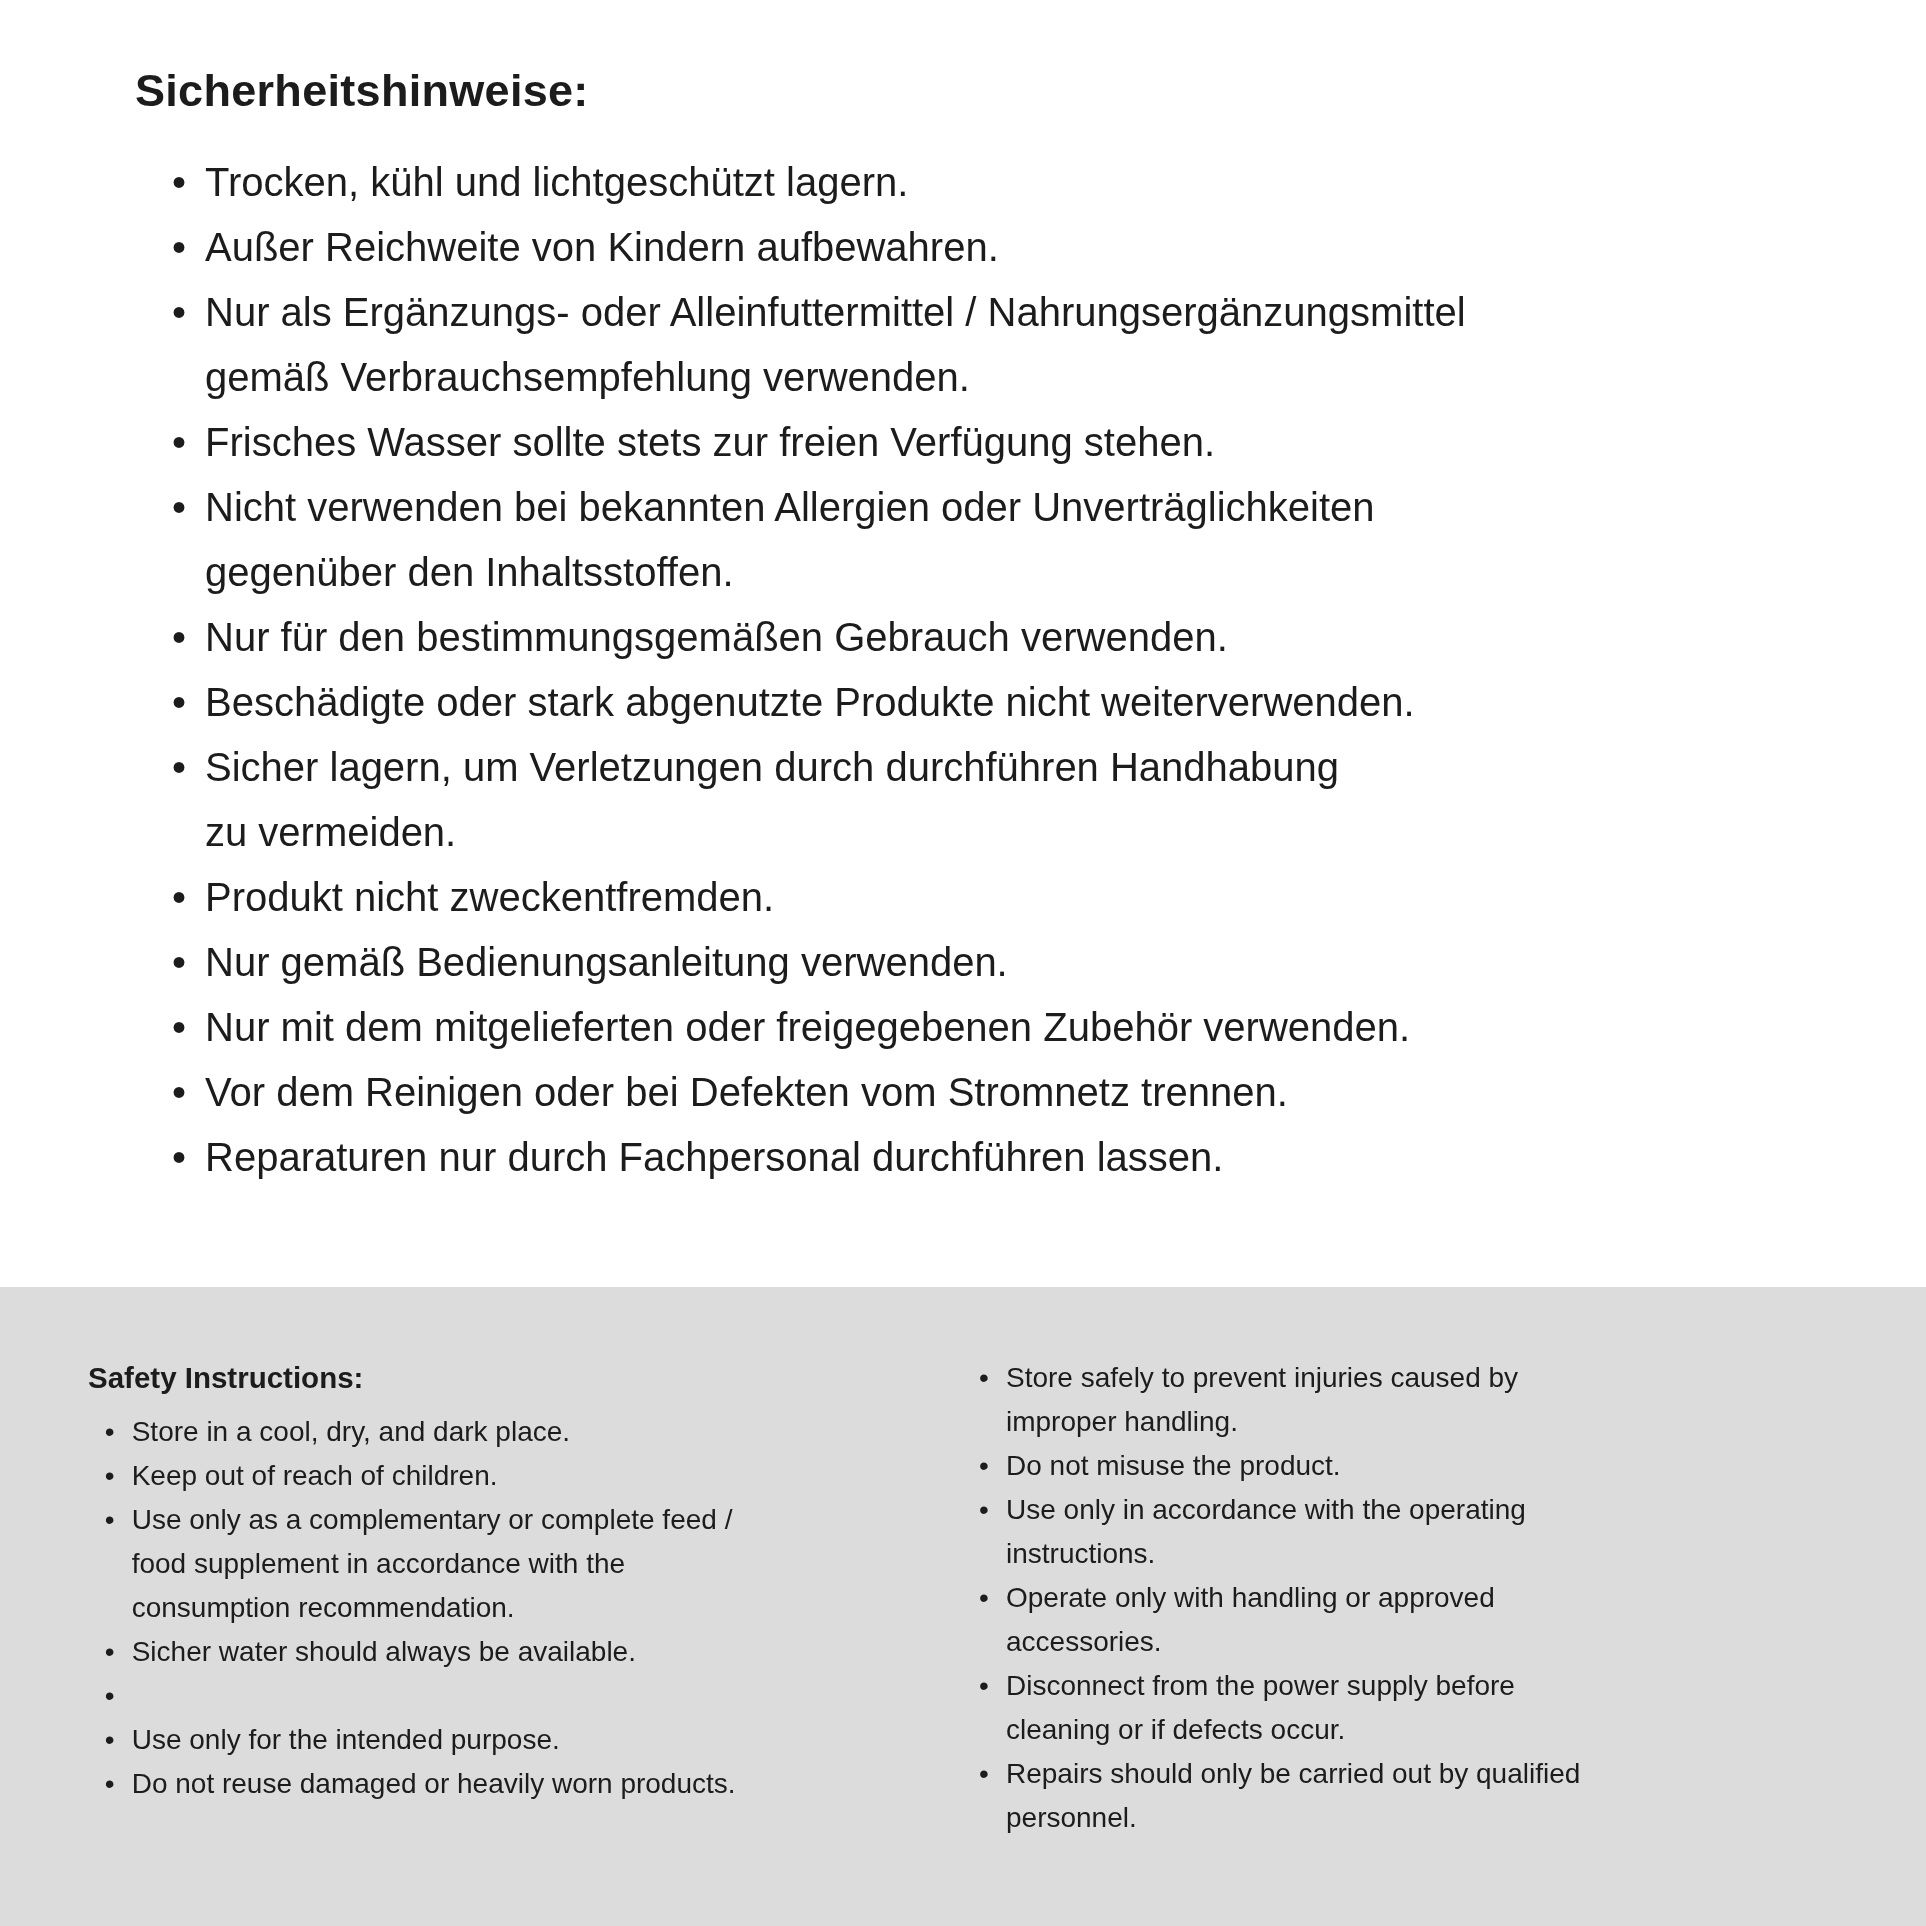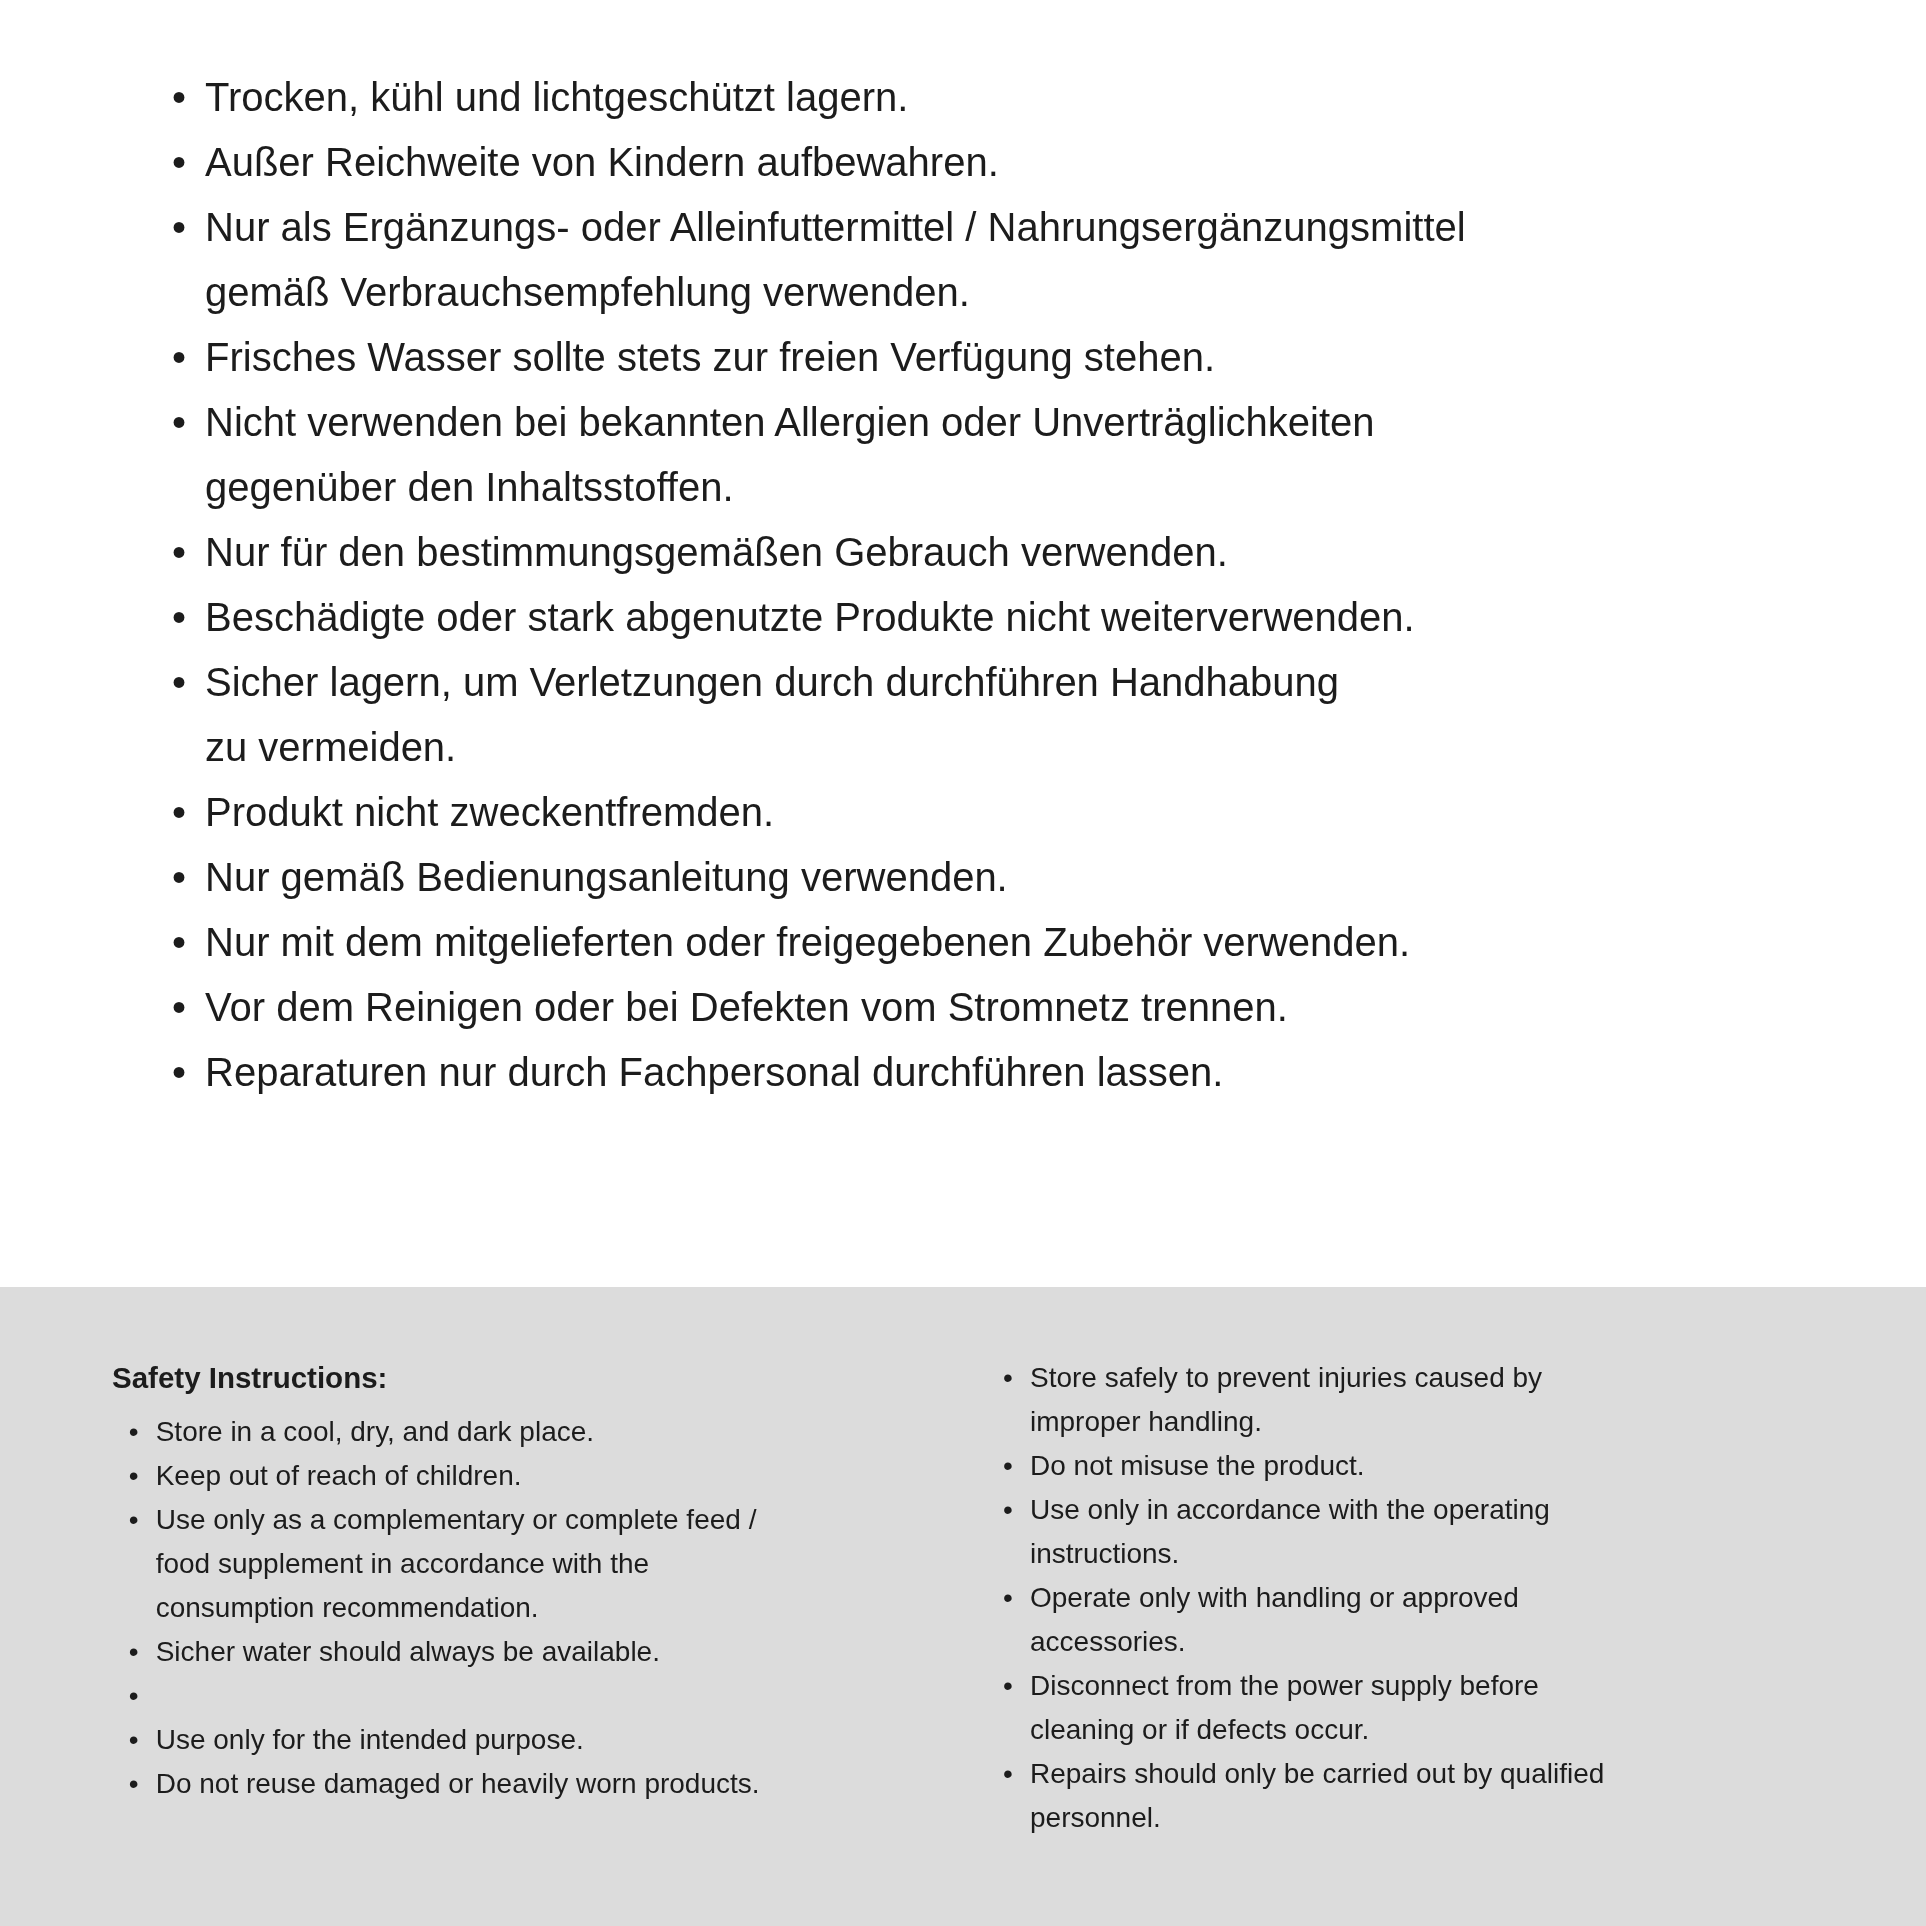--- a/index.html
+++ b/index.html
@@ -35,21 +35,21 @@
   }
   .de-list .marker{
     flex:0 0 33px;
   }
   .item-text{
     white-space:pre-line;
   }
   .gray-section{
     height:639px;
     background:var(--panel);
-    padding:69px 64px 0 112px;
+    padding:69px 64px 0 88px;
     display:flex;
   }
   .en-col-left{
     flex:0 0 891px;
   }
   .en-col-right{
     flex:1 1 auto;
   }
   .en-title{
     font-size:29.5px;
@@ -69,20 +69,21 @@
     line-height:44px;
   }
   .en-list .marker{
     flex:0 0 27px;
   }
 </style>
 </head>
 <body>
 
 <div class="white-section">
+  <h1 class="de-title">Sicherheitshinweise:</h1>
   <ul class="de-list">
       <li>
       <span class="marker">•</span>
       <span class="item-text">Trocken, kühl und lichtgeschützt lagern.</span>
     </li>
       <li>
       <span class="marker">•</span>
       <span class="item-text">Außer Reichweite von Kindern aufbewahren.</span>
     </li>
       <li>

